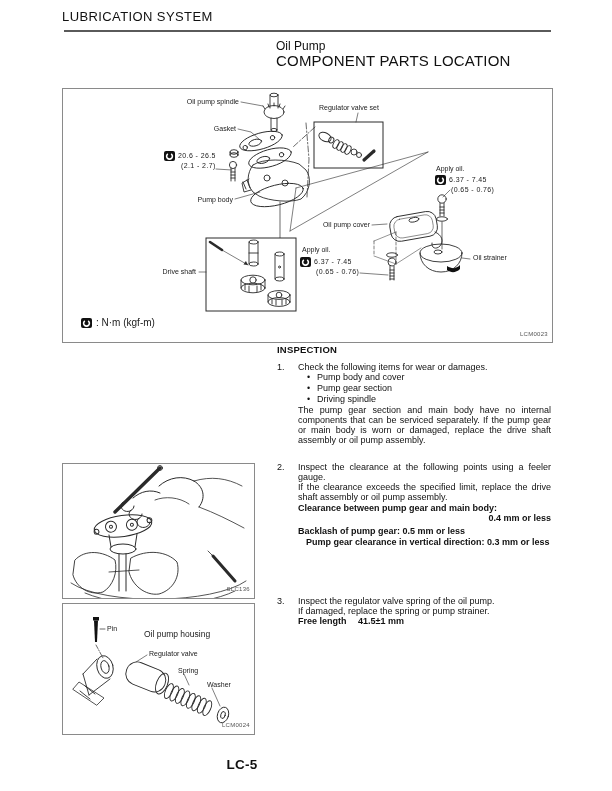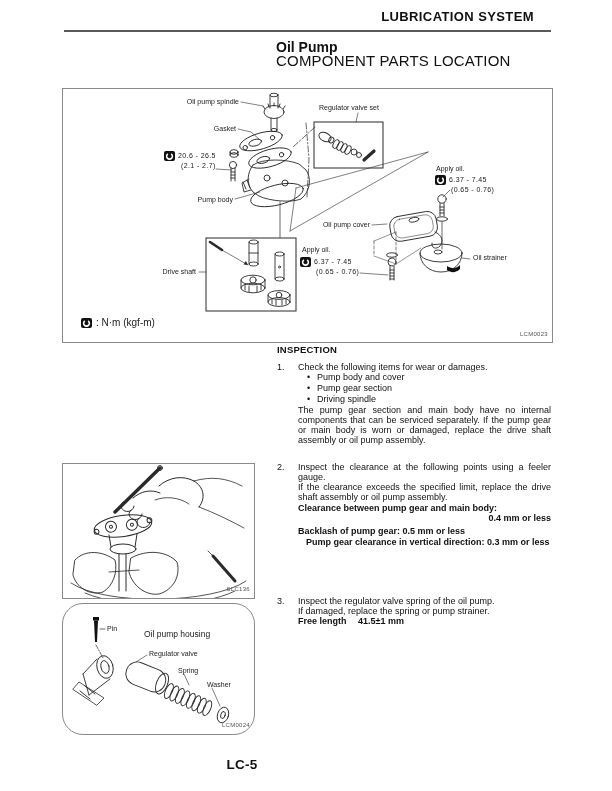--- a/index.html
+++ b/index.html
@@ -1,22 +1,22 @@
 <!DOCTYPE html>
 <html><head>
 <meta charset="utf-8">
 <style>
   html,body{margin:0;padding:0;background:#fff;}
   #page{position:relative;width:612px;height:791px;background:#fff;overflow:hidden;
         font-family:"Liberation Sans","DejaVu Sans",sans-serif;color:#111;}
   .abs{position:absolute;}
   
-  .header-title{left:45px;top:9px;width:489px;text-align:right;font-size:13px;font-weight:bold;letter-spacing:0.4px;}
+  .header-title{left:62px;top:9px;width:489px;text-align:left;font-size:13px;font-weight:normal;letter-spacing:0.4px;}
   .header-rule{left:64px;top:30px;width:487px;height:2px;background:#5a5a5a;}
-  .section-title{left:276px;top:39px;font-size:14px;font-weight:bold;}
+  .section-title{left:276px;top:39px;font-size:12px;font-weight:normal;}
   .subsection-title{left:276px;top:52px;font-size:15px;font-weight:normal;letter-spacing:0.2px;}
   
   .figbox{position:absolute;border:1px solid #8a8a8a;background:#fff;}
   .fig-label{position:absolute;font-size:7px;color:#1a1a1a;white-space:nowrap;line-height:8px;}
   .fig-title{position:absolute;font-size:8.5px;color:#1a1a1a;white-space:nowrap;}
   .fig-code{position:absolute;font-size:6px;color:#555;letter-spacing:0.3px;}
   .torque-val{position:absolute;font-size:7px;color:#1a1a1a;white-space:nowrap;letter-spacing:0.4px;}
   .ticon{position:absolute;width:11px;height:10px;}
   
   .col{position:absolute;left:277px;width:274px;font-size:9px;line-height:10px;}
@@ -287,21 +287,21 @@
         <path d="M68,94 C84,85 104,87 114,98 C118,112 110,126 96,130 C82,132 69,121 66,108 Z" stroke-width="0.9"></path>
         <path d="M8,119 C42,142 150,140 183,117" stroke-width="0.8"></path>
         <path d="M22,129 C62,146 138,144 172,127" stroke-width="0.8"></path>
         <path d="M150,92 L172,117" stroke-width="3"></path>
         <path d="M145,87 L153,95" stroke-width="0.8"></path>
       </g>
     </svg>
     <div class="fig-code" style="right:4px;bottom:6px;">SLC136</div>
   </div>
 
-  <div class="figbox" style="left:62px;top:603px;width:191px;height:130px;border-radius:21px;">
+  <div class="figbox" style="left:62px;top:603px;width:191px;height:130px;">
     <svg width="191" height="130" viewBox="0 0 191 130">
       <g stroke="#2a2a2a" stroke-width="0.9" fill="none" stroke-linecap="round">
         <rect x="30" y="13" width="6" height="3.5" fill="#111" stroke="none"></rect>
         <polygon points="31,16.5 35,16.5 34,38 32,38" fill="#111" stroke="none"></polygon>
         <path d="M42,25 L37,25" stroke-width="0.7"></path>
         <path d="M33,41 L40,54" stroke-dasharray="4 1.5 1 1.5" stroke-width="0.7"></path>
         <g transform="rotate(-15 42 63)">
           <ellipse cx="42" cy="63" rx="8" ry="11.5"></ellipse>
           <ellipse cx="42" cy="63" rx="4" ry="6.5"></ellipse>
         </g>

